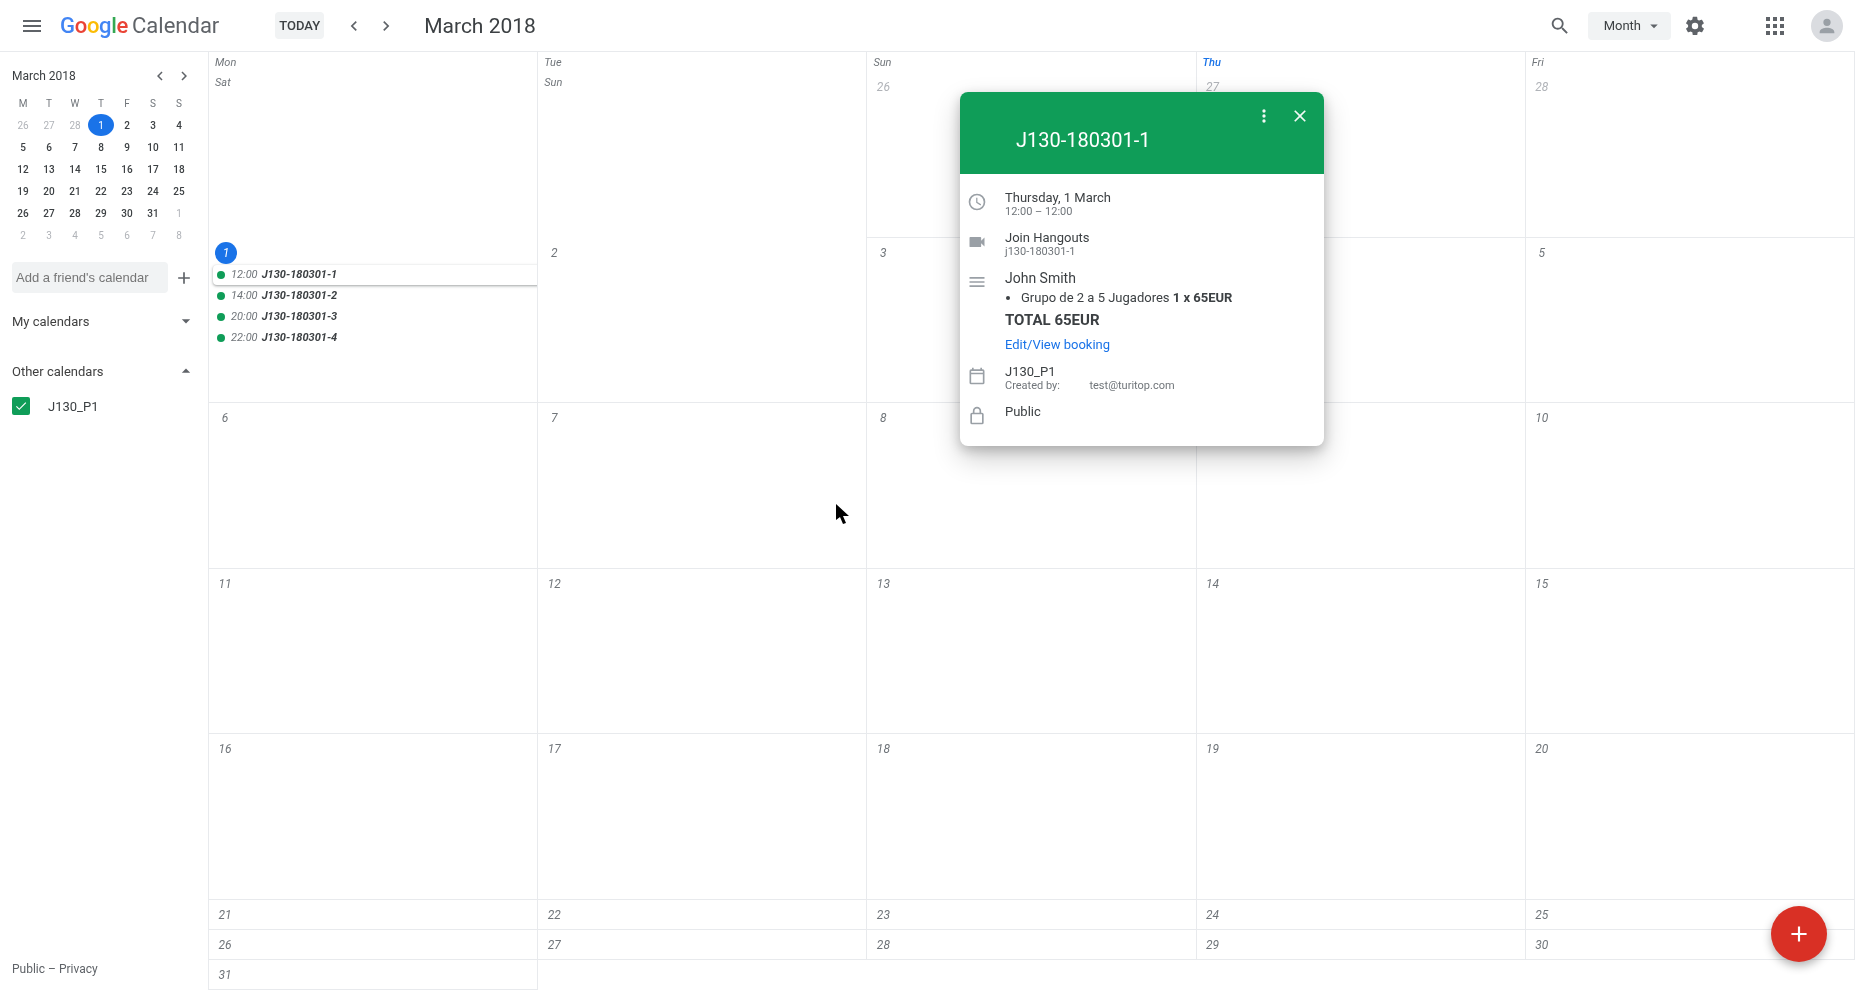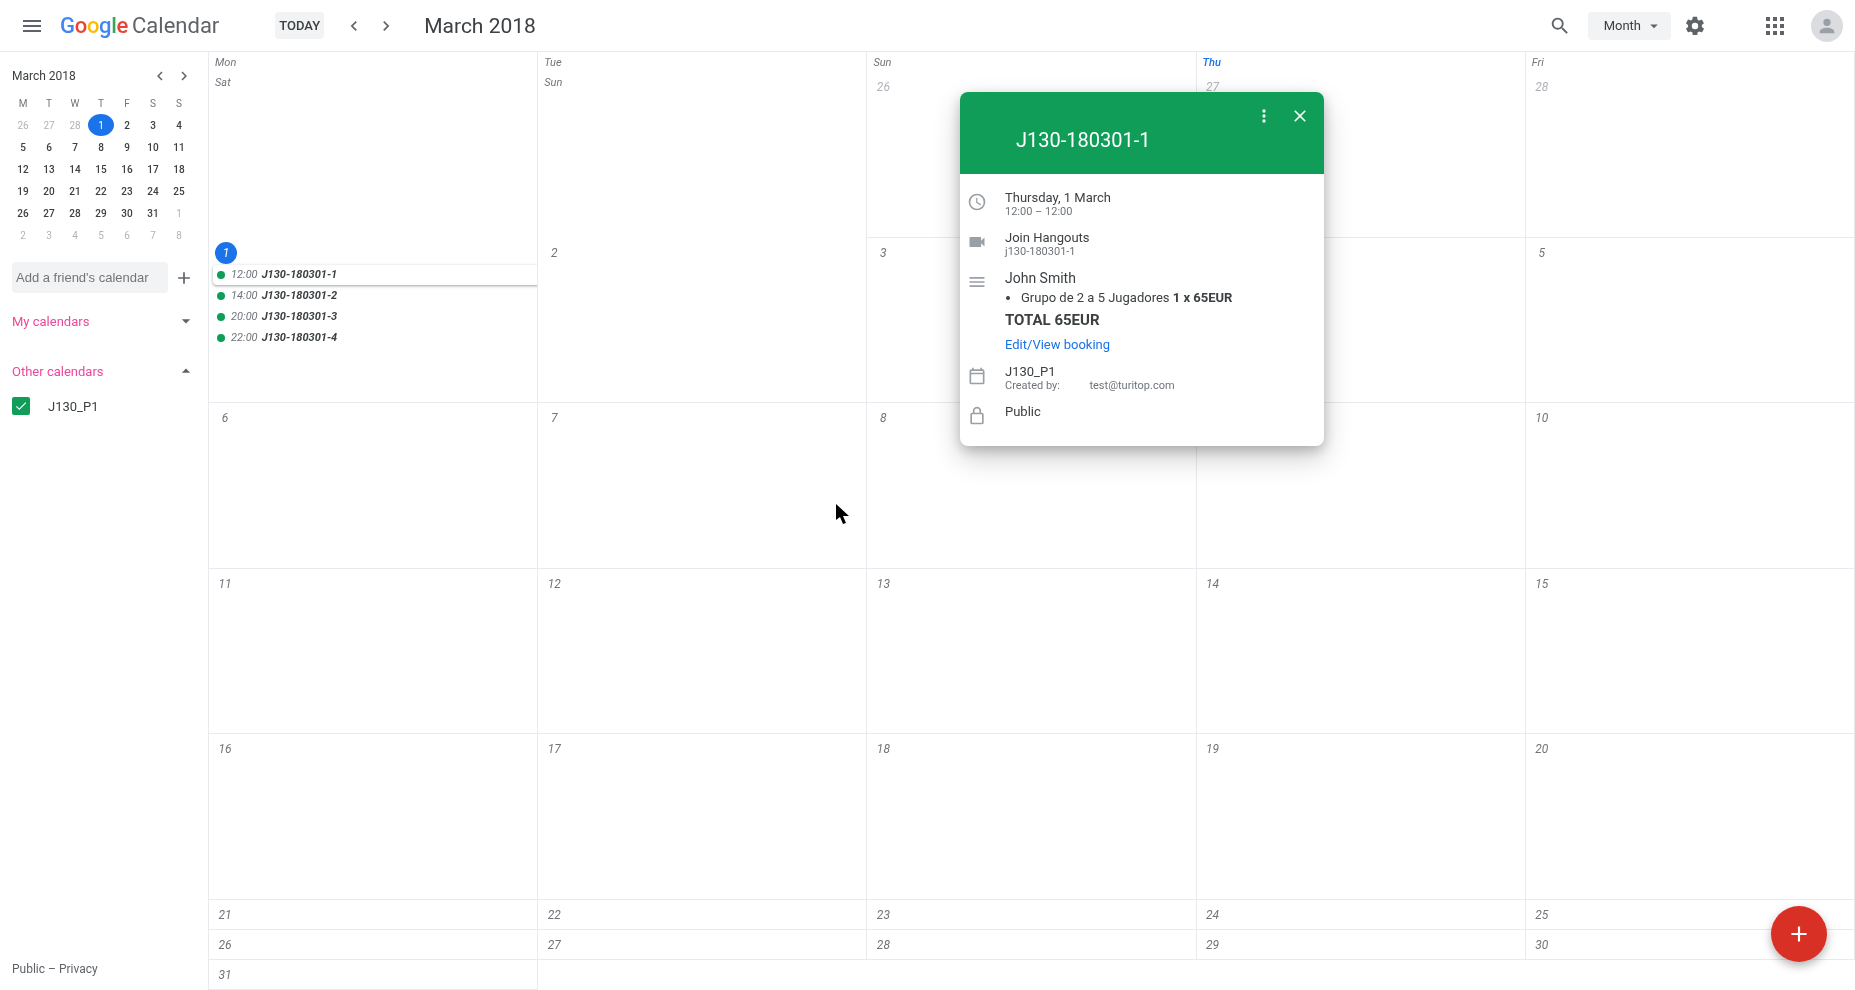--- a/index.html
+++ b/index.html
@@ -150,21 +150,21 @@
   .add-plus {
     position:absolute; right:-28px; top:50%; transform:translateY(-50%);
     width:24px; height:24px; display:flex; align-items:center; justify-content:center;
     cursor:pointer; fill:#5f6368;
   }
 
   .cal-section {
     padding:10px 12px;
     display:flex; align-items:center;
     font-size:13px;
-    color:#ec4899;
+    color:#404040;
     cursor:pointer;
   }
   .cal-section .sp{flex:1;}
   .cal-section svg{ fill:#5f6368; }
 
   .cal-item {
     display:flex; align-items:center;
     padding:6px 12px;
     font-size:13px;
     color:#3c4043;

